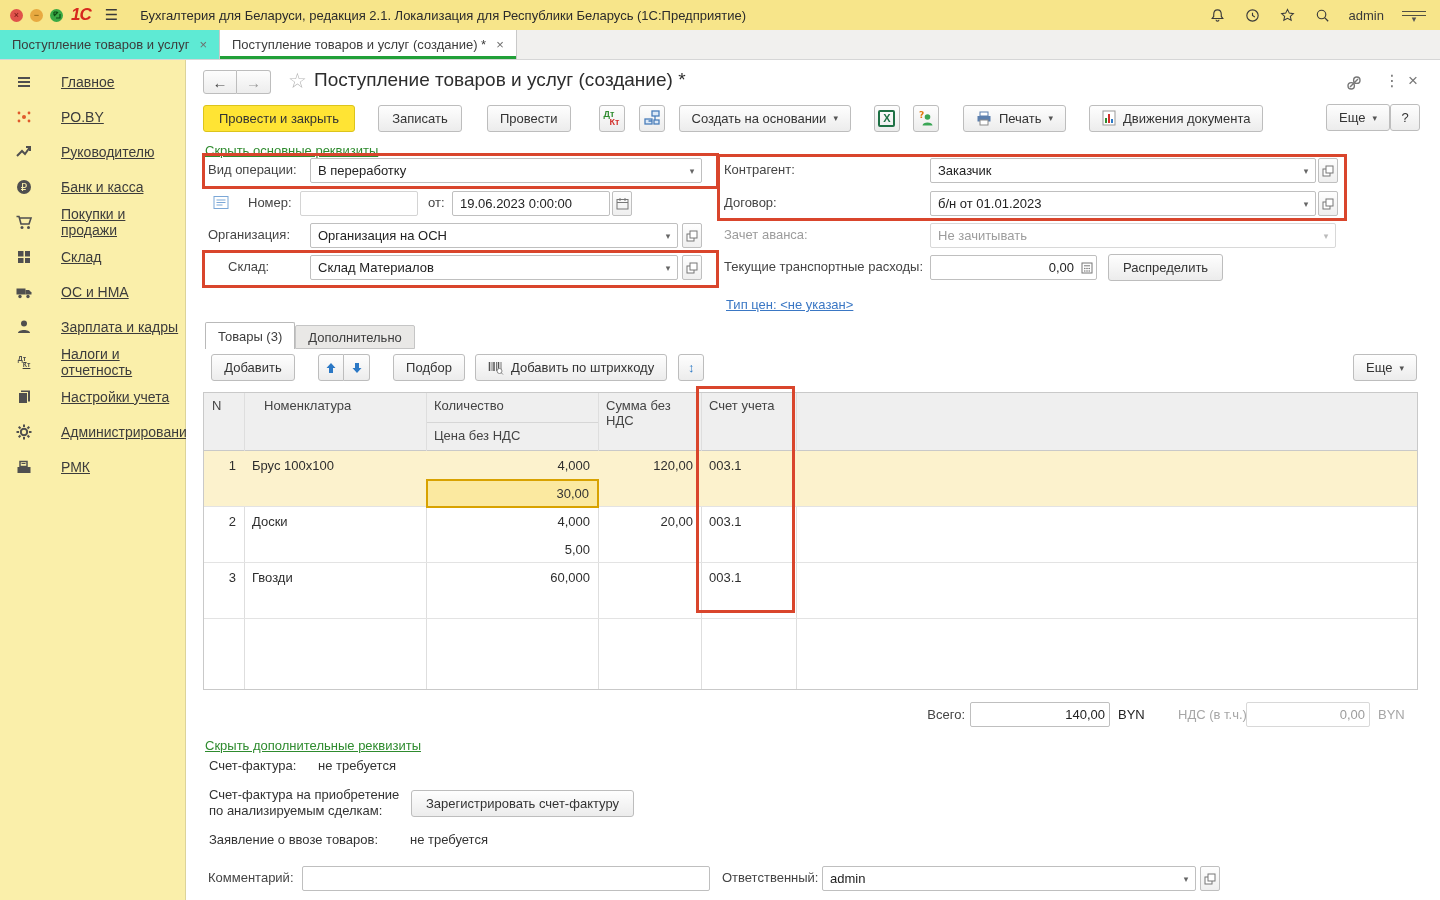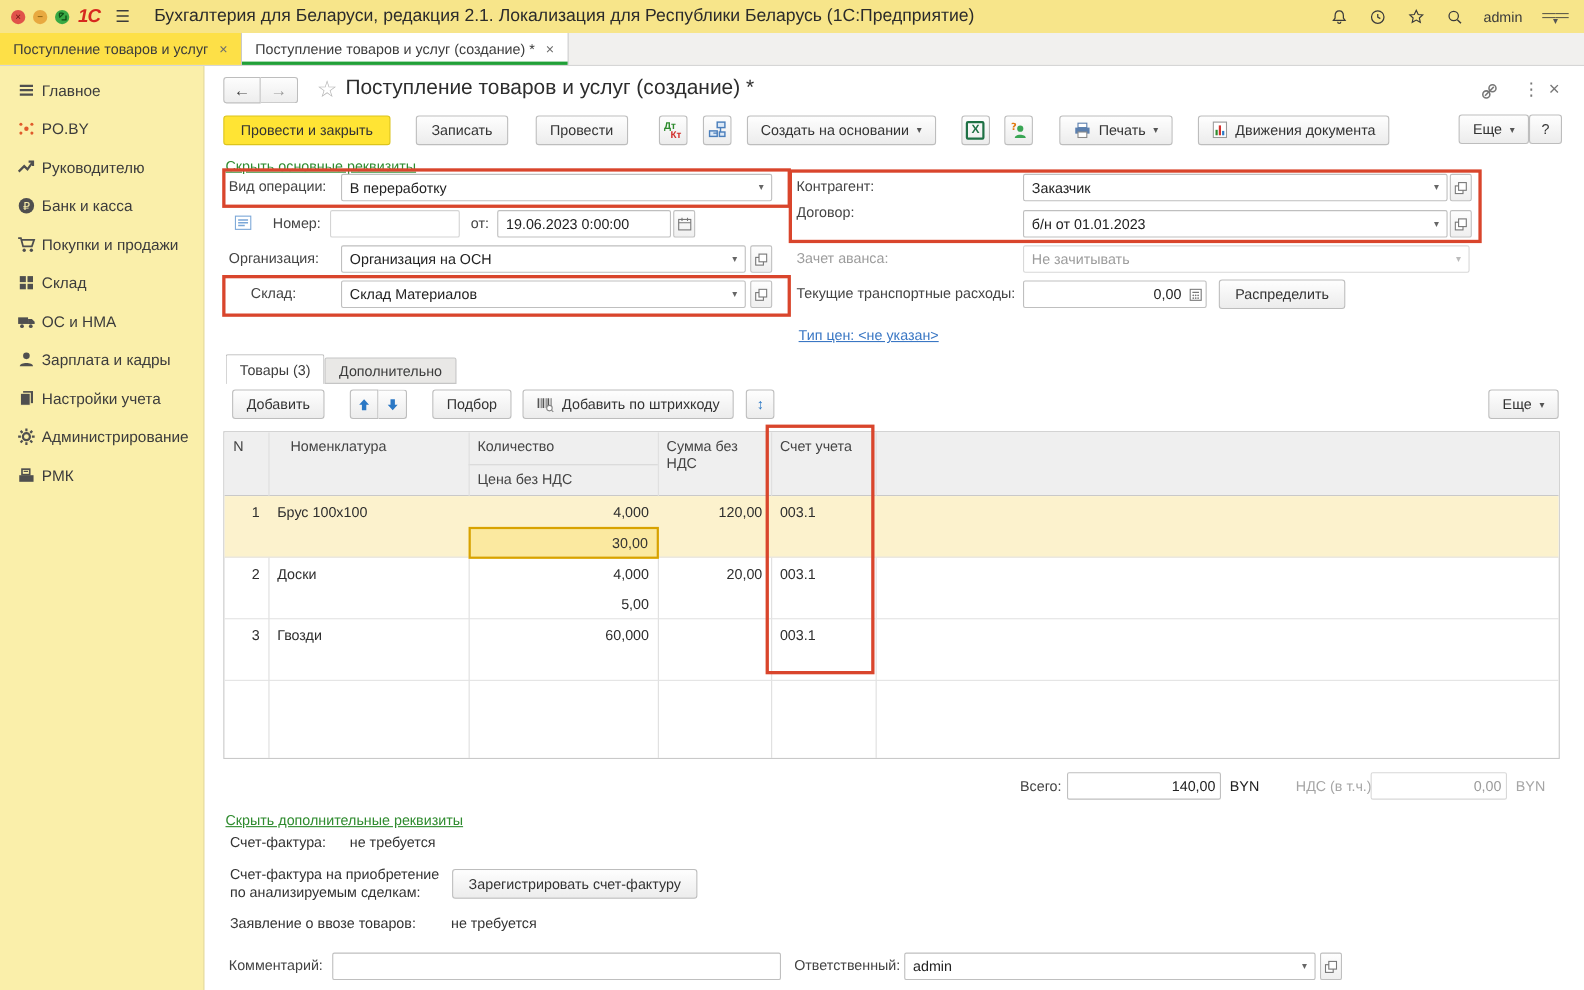--- a/index.html
+++ b/index.html
@@ -6,37 +6,37 @@
   html,body { width:1440px; height:900px; }
   body { font-family:"Liberation Sans","DejaVu Sans",sans-serif; font-size:13px; color:#333; background:#fff; overflow:hidden; }
 
   
   .titlebar { position:absolute; left:0; top:0; width:1440px; height:30px; background:#f7e58a; display:flex; align-items:center; }
   .traffic { display:flex; gap:7px; margin-left:10px; }
   .tl { width:13px; height:13px; border-radius:50%; display:flex; align-items:center; justify-content:center; font-size:9px; color:#7a3b00; }
   .tl.red{ background:#e0524a; color:#6b1511;} .tl.yel{ background:#e8a940; color:#6b4a00;} .tl.grn{ background:#39a944; color:#0d4d14;}
   .logo1c { margin-left:8px; color:#d6281e; font-weight:bold; font-size:17px; font-style:italic; letter-spacing:-1px; }
   .tb-burger { margin-left:14px; color:#3a3a3a; font-size:15px; letter-spacing:0; }
-  .tb-title { margin-left:22px; color:#2b2b2b; font-size:16px; }
+  .tb-title { margin-left:22px; color:#2b2b2b; font-size:13px; }
   .tb-right { margin-left:auto; display:flex; align-items:center; gap:18px; margin-right:14px; color:#3a3a3a; }
   .tb-right svg { display:block; }
   .tb-user { font-size:13px; }
   .usermenu { display:flex; flex-direction:column; align-items:center; line-height:4px; font-size:12px; }
 
   
   .tabbar { position:absolute; left:0; top:30px; width:1440px; height:30px; background:#f1f0ee; border-bottom:1px solid #d6d6d6; display:flex; }
-  .wtab { display:flex; align-items:center; gap:10px; padding:0 12px; border-right:1px solid #c9c9c9; font-size:13px; color:#3c3c3c; position:relative; background:#fde047; }
+  .wtab { display:flex; align-items:center; gap:10px; padding:0 12px; border-right:1px solid #c9c9c9; font-size:13px; color:#3c3c3c; position:relative; background:#5eead4; }
   .wtab:first-child { border-left:none; }
   .wtab.active { background:#ffffff; }
   .wtab.active:after { content:""; position:absolute; left:0; right:0; bottom:0; height:3px; background:#21a038; }
   .wtab .x { color:#6d6d6d; font-size:13px; }
 
   
   .sidebar { position:absolute; left:0; top:60px; width:186px; height:840px; background:#faefaa; border-right:1px solid #dcd39a; padding-top:4px; }
-  .sb-item { height:35px; display:flex; align-items:center; padding-left:14px; gap:4px; color:#3c3c3c; font-size:14px; cursor:default; }
+  .sb-item { height:35px; display:flex; align-items:center; padding-left:14px; gap:27px; color:#3c3c3c; font-size:14px; cursor:default;text-decoration:underline; }
   .sb-ico { width:20px; height:18px; display:flex; align-items:center; justify-content:center; flex:none; }
   .dtkt-mini { font-size:7px; line-height:6px; color:#4f4f4f; font-weight:bold; text-align:left; }
   .dtkt-mini .k { margin-left:5px; }
 
   
   .main { position:absolute; left:186px; top:60px; width:1254px; height:840px; background:#fff; }
   .abs { position:absolute; }
 
   .navbtns { left:17px; top:10px; display:flex; }
   .navbtn { width:34px; height:24px; background:linear-gradient(#fdfdfd,#ededed); border:1px solid #bdbdbd; display:flex; align-items:center; justify-content:center; font-size:15px; }
@@ -232,20 +232,26 @@
     <span class="sb-ico">
         <svg width="18" height="18" viewBox="0 0 18 18">
           <circle cx="9" cy="5.5" r="3" fill="#4f4f4f"></circle>
           <path d="M3,15 c0,-4 12,-4 12,0 z" fill="#4f4f4f"></path>
         </svg>
       </span>
     <span>Зарплата и кадры</span>
   </div>
   <div class="sb-item">
     <span class="sb-ico">
+        <span class="dtkt-mini"><span>Дт</span><br><span class="k">Кт</span></span>
+      </span>
+    <span>Налоги и отчетность</span>
+  </div>
+  <div class="sb-item">
+    <span class="sb-ico">
         <svg width="18" height="18" viewBox="0 0 18 18">
           <rect x="6" y="2.5" width="9" height="11" fill="#4f4f4f"></rect>
           <rect x="3.5" y="4.5" width="9" height="11" fill="#4f4f4f" stroke="#faefaa" stroke-width="1"></rect>
         </svg>
       </span>
     <span>Настройки учета</span>
   </div>
   <div class="sb-item">
     <span class="sb-ico">
         <svg width="18" height="18" viewBox="0 0 18 18">
@@ -401,21 +407,21 @@
     <span class="val">Заказчик</span>
     <span class="drop">▾</span>
   </div>
   <div class="abs sqbtn" style="left:1132px; top:98px;">
     <svg width="12" height="12" viewBox="0 0 12 12">
         <rect x="1" y="4" width="7" height="7" stroke="#777" fill="#fff"></rect>
         <rect x="4" y="1" width="7" height="7" stroke="#777" fill="#fff"></rect>
       </svg>
   </div>
 
-  <div class="abs lbl" style="left:538px; top:125px;">Договор:</div>
+  <div class="abs lbl" style="left:538px; top:135px;">Договор:</div>
   <div class="abs field" style="left:744px; top:131px; width:386px;">
     <span class="val">б/н от 01.01.2023</span>
     <span class="drop">▾</span>
   </div>
   <div class="abs sqbtn" style="left:1132px; top:131px;">
     <svg width="12" height="12" viewBox="0 0 12 12">
         <rect x="1" y="4" width="7" height="7" stroke="#777" fill="#fff"></rect>
         <rect x="4" y="1" width="7" height="7" stroke="#777" fill="#fff"></rect>
       </svg>
   </div>

